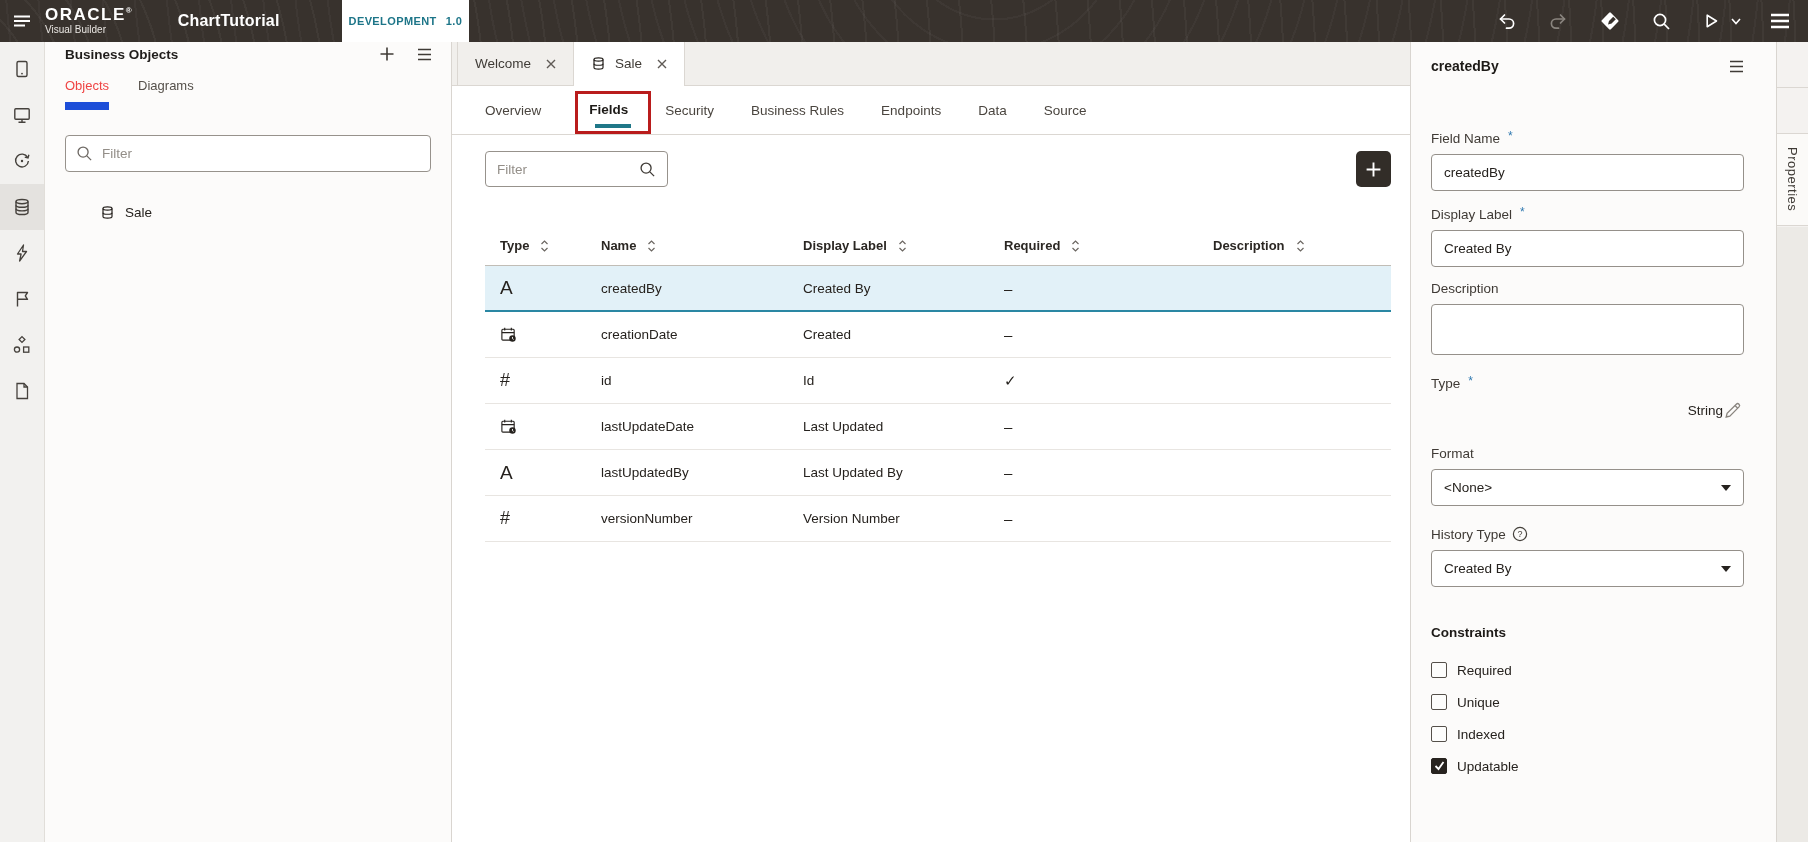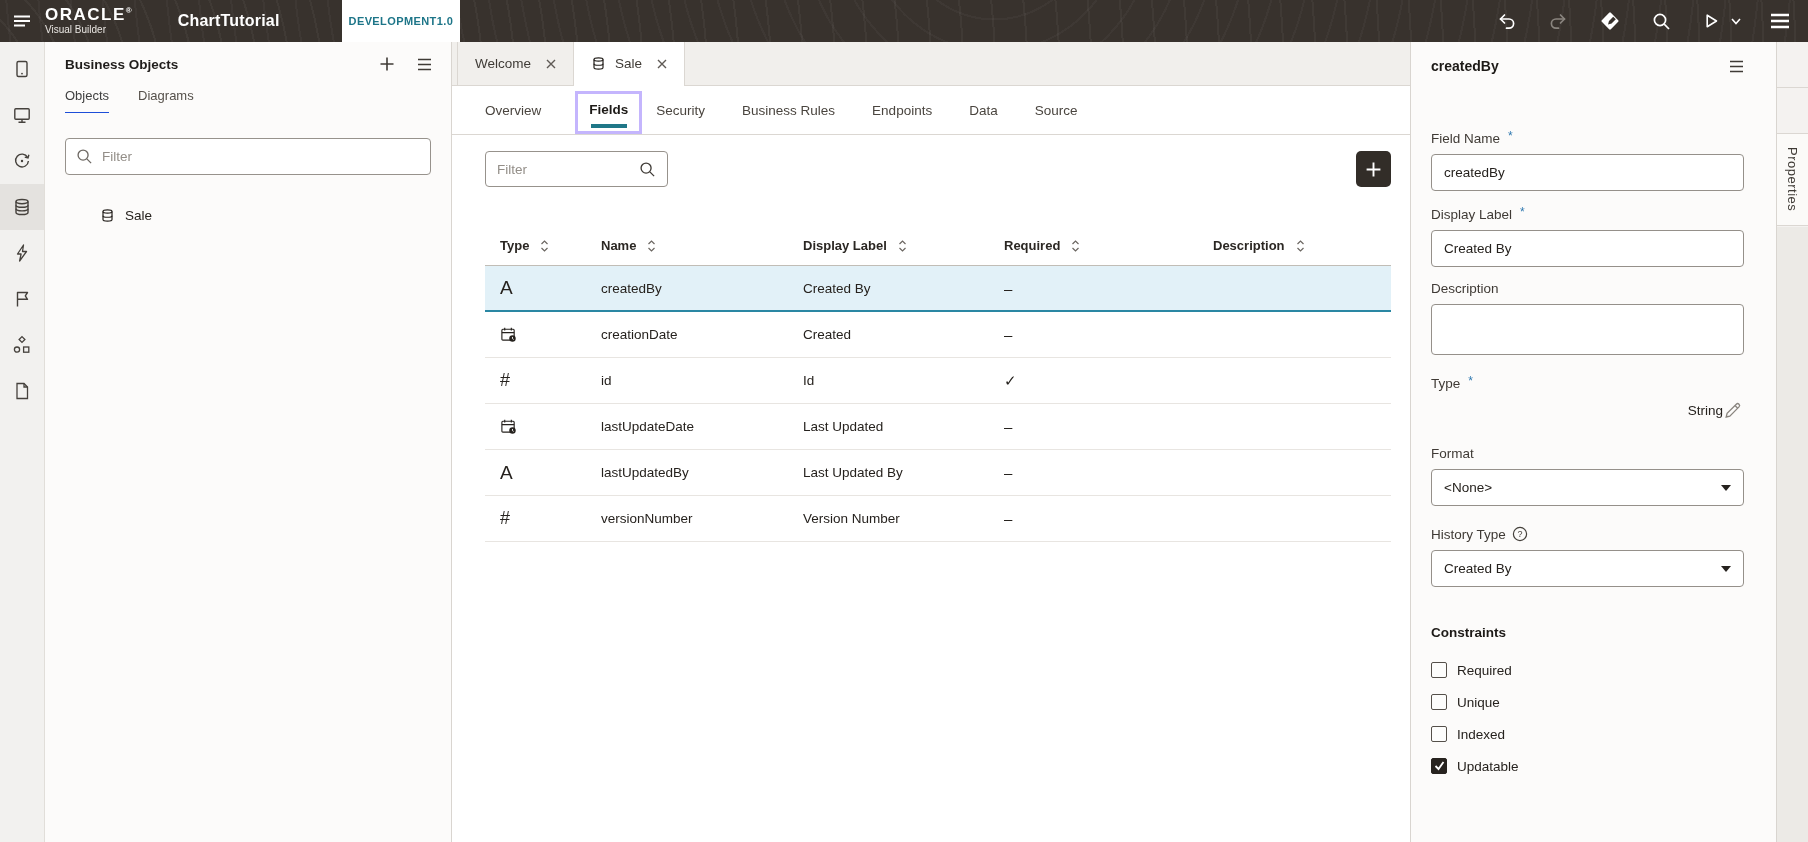--- a/index.html
+++ b/index.html
@@ -16,63 +16,63 @@
       repeating-radial-gradient(circle at 55% -180%, transparent 0 30px, rgba(255,255,255,.03) 30px 32px);
     color:#fff;
   }
   .menu-btn{ padding:0 13px 0 12px; display:flex; align-items:center; cursor:pointer; }
   .brand{ display:flex; flex-direction:column; line-height:1.05; margin-left:0; }
   .brand-top{ font-size:17px; font-weight:bold; letter-spacing:1.5px; }
   .brand-top .reg{ font-size:8px; vertical-align:super; letter-spacing:0; }
   .brand-sub{ font-size:10px; color:#e9e6e2; margin-top:1px; }
   .app-title{ font-size:16px; font-weight:bold; margin-left:46px; letter-spacing:.2px; }
   .env-badge{ margin-left:62px; background:#fff; color:#1d7588; font-size:11px; font-weight:bold;
-    padding:15px 7px; display:flex; letter-spacing:.4px; }
+    padding:15px 7px; display:flex; gap:9px; letter-spacing:.4px; }
   .header-spacer{ flex:1; }
   .header-icons{ display:flex; align-items:center; gap:29px; margin-right:18px; }
   .hicon{ cursor:pointer; display:flex; align-items:center; }
 
   
   .app-body{ display:flex; height:800px; }
 
   
   .rail{ width:45px; background:#f2f1ef; border-right:1px solid #e1ded9; padding-top:4px; }
   .rail-item{ height:46px; display:flex; align-items:center; justify-content:center; cursor:pointer; color:#45413c; }
   .rail-item.active{ background:#e4e2df; }
 
   
   .bo-panel{ width:407px; background:#fcfbfa; border-right:1px solid #d9d5d0; }
-  .bo-header{ display:flex; align-items:center; padding:14px 19px 0 20px; }
+  .bo-header{ display:flex; align-items:center; padding:4px 19px 0 20px; }
   .bo-title{ font-size:13.5px; font-weight:bold; color:#201d1b; }
   .bo-header .sp{ flex:1; }
   .bo-hicon{ cursor:pointer; color:#3f3b36; display:flex; }
   .bo-hicon + .bo-hicon{ margin-left:22px; }
   .bo-tabs{ display:flex; gap:29px; padding-left:20px; margin-top:16px; }
   .bo-tab{ font-size:13px; color:#55504a; padding-bottom:9px; cursor:pointer; }
-  .bo-tab.active{ color:#404040; border-bottom:1px solid #1d4ed8; }
+  .bo-tab.active{ color:#ef4444; border-bottom:8px solid #1d4ed8; }
   .bo-filter{ margin:25px 20px 0 20px; height:37px; background:#fff; border:1px solid #97928c; border-radius:4px;
     display:flex; align-items:center; padding:0 10px; gap:9px; }
   .bo-filter input{ border:none; outline:none; flex:1; font-size:13.5px; font-family:inherit; color:#26221e; background:transparent; }
   .bo-filter input::placeholder{ color:#938e88; }
   .bo-list{ margin-top:25px; }
   .bo-item{ display:flex; align-items:center; gap:10px; padding-left:55px; height:30px; cursor:pointer; font-size:13.5px; color:#26221e; }
 
   
   .main{ flex:1; min-width:0; display:flex; flex-direction:column; background:#fff; }
   .doc-tabs{ height:44px; background:#f1efec; display:flex; align-items:stretch; border-bottom:1px solid #dbd7d2; padding-left:5px; position:relative; }
   .doc-tab{ display:flex; align-items:center; gap:9px; padding:0 17px; border-left:1px solid #dbd7d2;
     font-size:13.5px; color:#3f3b36; cursor:pointer; position:relative; }
   .doc-tab:last-of-type{ border-right:1px solid #dbd7d2; }
   .doc-tab.active{ background:#fff; }
   .doc-tab.active::after{ content:""; position:absolute; left:0; right:0; bottom:-1px; height:1px; background:#fff; }
   .tab-close{ margin-left:6px; display:flex; color:#5f5a55; cursor:pointer; }
 
   .obj-tabs{ height:49px; display:flex; align-items:center; padding-left:33px; border-bottom:1px solid #dbd7d2; }
   .obj-tab{ font-size:13.5px; color:#4a453f; cursor:pointer; margin-right:37px; }
-  .fields-box{ position:relative; border:3px solid #c4b5fd; padding:8px 11px 14px 11px; margin:0 14px 0 -3px; top:2px; }
+  .fields-box{ position:relative; border:3px solid #b91c1c; padding:8px 20px 14px 11px; margin:0 14px 0 -3px; top:2px; }
   .fields-box .obj-tab{ margin:0; font-weight:bold; color:#1d1a17; }
   .fields-box::after{ content:""; position:absolute; left:50%; transform:translateX(-50%); bottom:3px;
     width:36px; height:4px; background:#1f7788; }
 
   .content{ flex:1; padding:16px 19px 0 33px; }
   .content-top{ display:flex; justify-content:space-between; align-items:flex-start; }
   .main-filter{ width:183px; height:36px; background:#fff; border:1px solid #97928c; border-radius:4px;
     display:flex; align-items:center; padding:0 11px; gap:8px; }
   .main-filter input{ border:none; outline:none; flex:1; min-width:0; font-size:13.5px; font-family:inherit; color:#26221e; background:transparent; }
   .main-filter input::placeholder{ color:#938e88; }

